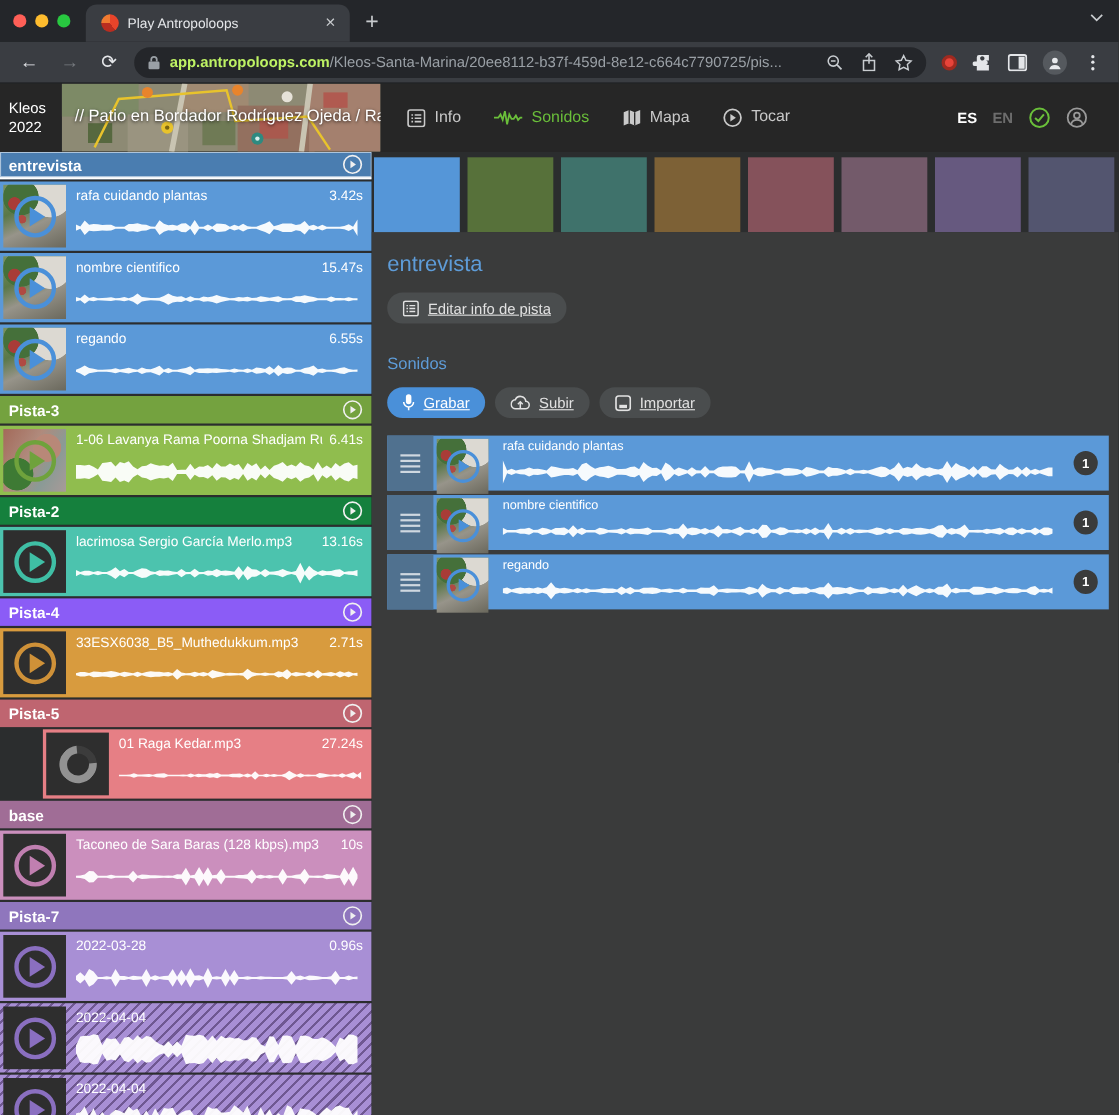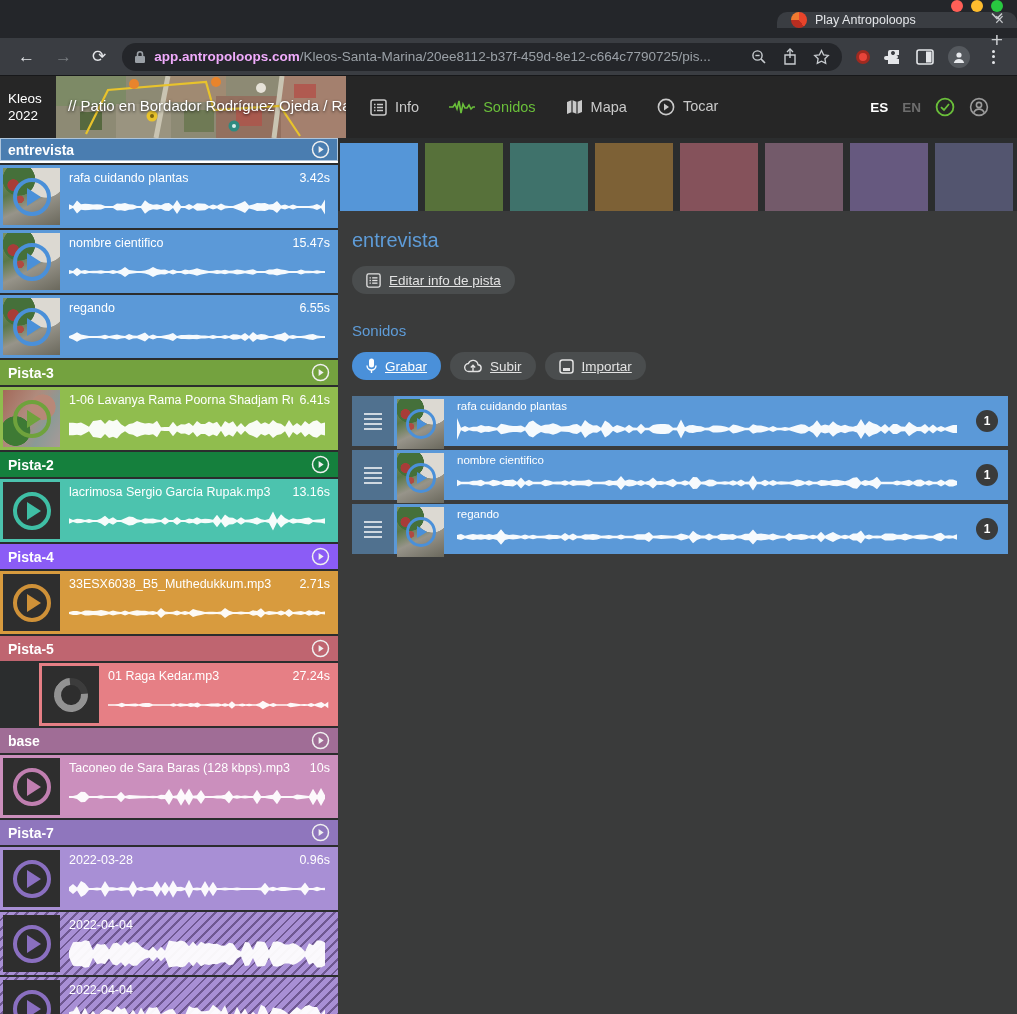--- a/index.html
+++ b/index.html
@@ -1,40 +1,40 @@
 <!DOCTYPE html>
 <html><head>
 <meta charset="utf-8">
 <style>
   * { margin:0; padding:0; box-sizing:border-box; }
   html,body { width:1017px; height:1014px; overflow:hidden; background:#2b2d2e;
               font-family:"Liberation Sans", sans-serif; }
   .screen { width:1017px; height:1014px; display:flex; flex-direction:column; }
 
   
-  .tabstrip { height:38px; background:#24262a; display:flex; align-items:flex-end; position:relative;flex-direction:column; }
+  .tabstrip { height:38px; background:#24262a; display:flex; align-items:flex-end; position:relative; }
   .lights { display:flex; gap:8px; align-items:center; height:38px; padding:0 14px 0 12px; }
   .light { width:12px; height:12px; border-radius:50%; }
   .light.red{background:#ff5f57}.light.yellow{background:#febc2e}.light.green{background:#28c840}
   .tab { width:240px; height:34px; background:#3a3d42; border-radius:10px 10px 0 0;
          display:flex; align-items:center; gap:8px; padding:0 10px 0 14px; }
   .favicon { width:16px; height:16px; border-radius:50%;
              background:conic-gradient(#e8442a 0 40%, #b92d20 40% 75%, #f07a30 75% 100%); flex:none;}
   .tab-title { color:#e4e6e9; font-size:12.5px; flex:1; white-space:nowrap; overflow:hidden; }
   .tab-close { color:#c7cacd; font-size:16px; line-height:16px; padding:0 3px; border-radius:4px; }
   .newtab { color:#c7cacd; font-size:21px; padding:0 14px 6px 14px; }
   .strip-chevron { position:absolute; right:14px; top:12px; width:12px; height:8px; }
   .toolbar { height:38px; background:#3a3d42; display:flex; align-items:center; padding:0 8px;
              border-bottom:1px solid #17181a; }
   .navbtn { color:#e4e6e9; font-size:17px; padding:0 10px; }
   .navbtn.dim { color:#787c80; }
   .urlpill { flex:1; height:28px; background:#24262a; border-radius:14px; margin:0 8px 0 6px;
              display:flex; align-items:center; padding:0 12px; gap:8px; min-width:0; }
   .url { font-size:13.5px; white-space:nowrap; overflow:hidden; min-width:0; }
-  .url .host { color:#f0abfc; font-weight:bold; }
+  .url .host { color:#bef264; font-weight:bold; }
   .url .path { color:#9aa0a6; }
   .pill-icons { display:flex; gap:16px; margin-left:auto; align-items:center; flex:none; }
   .ext-icons { display:flex; gap:14px; align-items:center; padding:0 6px; }
   .rec-dot { width:14px; height:14px; border-radius:50%; background:#e8443a; border:3px solid #9f2a20; }
   .avatar { width:22px; height:22px; border-radius:50%; background:#55595e; display:flex;
             align-items:center; justify-content:center; }
   .kebab { display:flex; flex-direction:column; gap:2.5px; padding:0 8px; }
   .kebab i { width:3px; height:3px; border-radius:50%; background:#e4e6e9; }
   svg.cicon { display:block; }
 
@@ -375,21 +375,21 @@
     </div>
     <div class="track-sounds">
   <div class="sound-item" style="background: rgb(76, 195, 174); --ac: #3fbfa5;">
     <div class="thumb">
                 <span class="ring">
                   <span class="tri"></span>
                 </span>
               </div>
     <div class="sound-body">
       <div class="sound-row1">
-        <span class="sound-name">lacrimosa Sergio García Rupak.mp3</span>
+        <span class="sound-name">lacrimosa Sergio García Merlo.mp3</span>
         <span class="sound-dur">13.16s</span>
       </div>
       <div class="wavebox">
                   <svg class="wave" width="258" height="20" viewBox="0 0 258 20">
                     <polygon points="0,7.2 4,9.1 8,7.8 12,7.9 16,9.1 20,8.0 24,9.1 28,9.1 32,7.4 36,4.7 40,8.3 44,6.3 48,9.1 52,9.1 56,7.2 60,5.6 64,6.0 68,8.3 72,9.1 76,7.3 80,7.8 84,7.6 88,8.5 92,9.1 96,6.2 100,9.0 104,9.1 108,6.1 112,8.9 116,9.1 120,7.6 124,8.2 128,6.3 132,8.2 136,7.7 140,8.1 144,8.7 148,3.7 152,9.1 156,3.6 160,6.6 164,6.8 168,9.1 172,6.3 176,8.7 180,8.5 184,7.8 188,6.2 192,8.2 196,9.1 200,8.0 204,0.5 208,8.7 212,3.3 216,7.0 220,8.9 224,7.3 228,8.3 232,8.1 236,7.0 240,6.4 244,9.1 248,8.4 252,8.3 256,7.2 256,12.8 252,11.7 248,11.6 244,10.9 240,13.6 236,13.0 232,11.9 228,11.7 224,12.7 220,11.1 216,13.0 212,16.7 208,11.3 204,19.5 200,12.0 196,10.9 192,11.8 188,13.8 184,12.2 180,11.5 176,11.3 172,13.7 168,10.9 164,13.2 160,13.4 156,16.4 152,10.9 148,16.3 144,11.3 140,11.9 136,12.3 132,11.8 128,13.7 124,11.8 120,12.4 116,10.9 112,11.1 108,13.9 104,10.9 100,11.0 96,13.8 92,10.9 88,11.5 84,12.4 80,12.2 76,12.7 72,10.9 68,11.7 64,14.0 60,14.4 56,12.8 52,10.9 48,10.9 44,13.7 40,11.7 36,15.3 32,12.6 28,10.9 24,10.9 20,12.0 16,10.9 12,12.1 8,12.2 4,10.9 0,12.8" fill="rgba(255,255,255,0.95)"></polygon>
                   </svg>
                 </div>
     </div>
   </div>
 </div>

